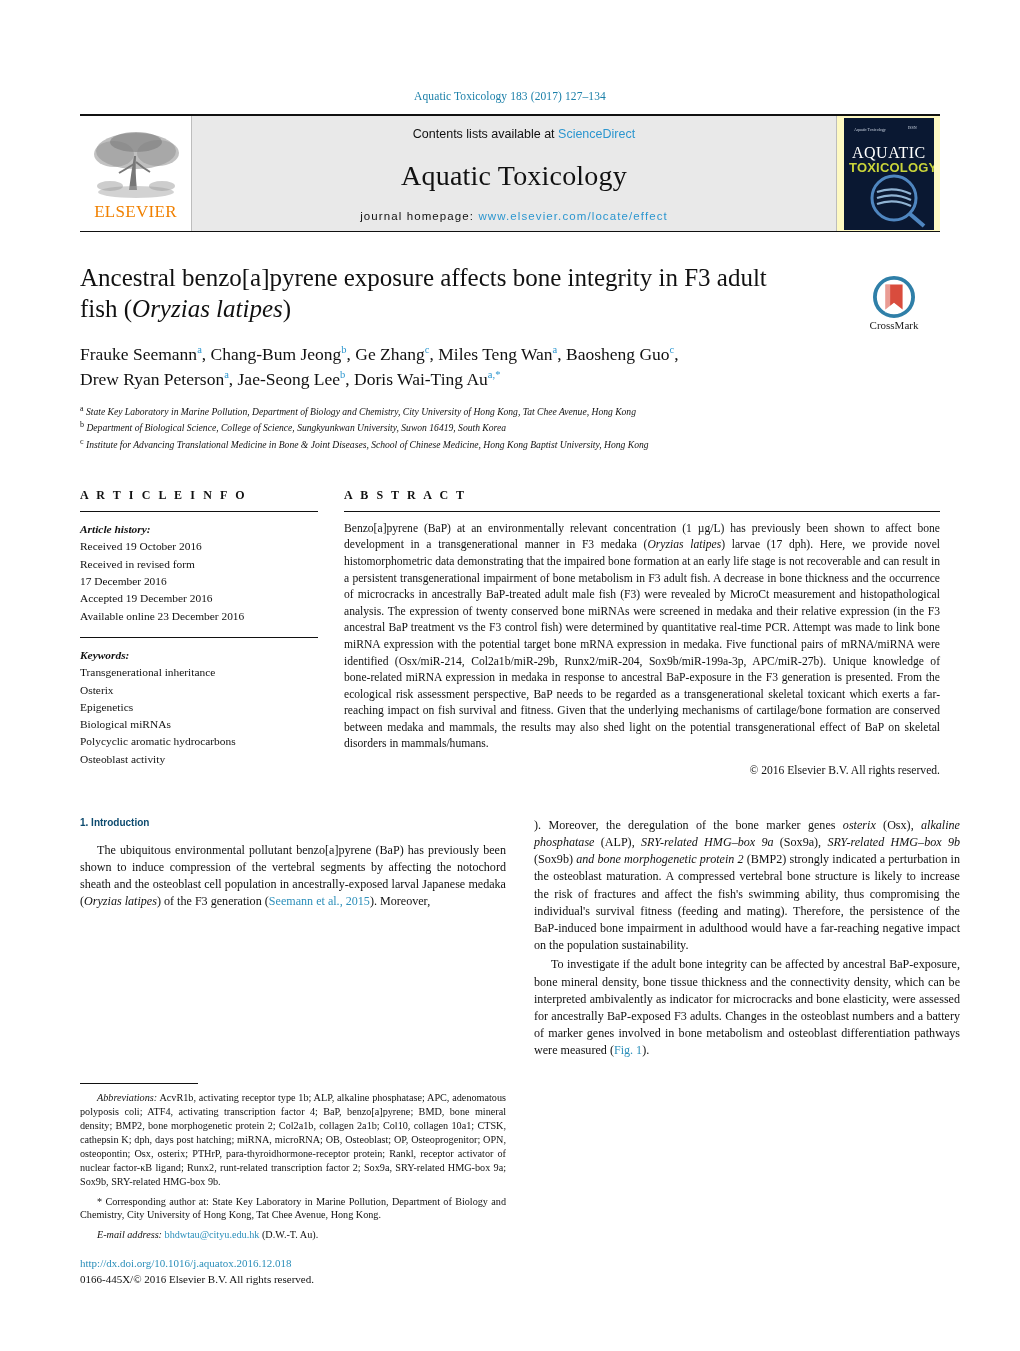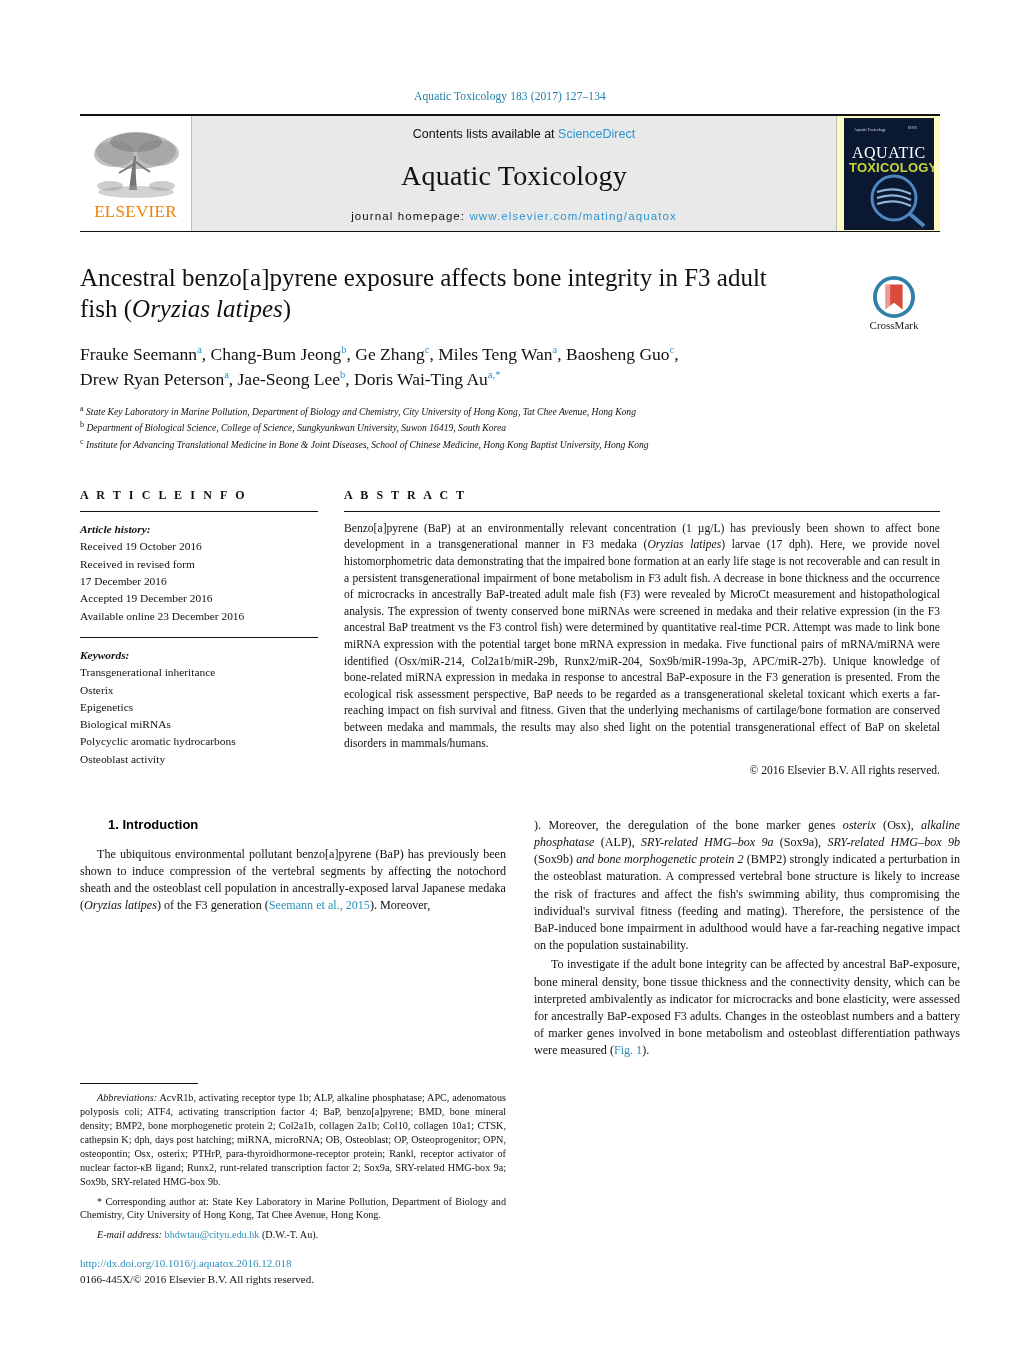--- a/index.html
+++ b/index.html
@@ -190,25 +190,24 @@
   
   .body-cols {
     margin: 40px 80px 0 80px;
     display: flex;
     gap: 28px;
   }
   .bcol { width: 426px; flex: 0 0 426px; position: relative; }
 
   .intro-head {
     font-family: "Liberation Sans", sans-serif;
-    font-size: 13px;
+    font-size: 10px;
     font-weight: bold;
     margin-bottom: 14px;
-    color: #000000;
-    margin-left: 28px;
+    color: #0c4a6e;
   }
   .para {
     font-size: 12.1px;
     line-height: 1.42;
     text-align: justify;
     text-indent: 17px;
     margin: 0 0 2px 0;
     color: #111;
   }
   .para .ital { font-style: italic; }
@@ -259,21 +258,21 @@
       </svg>
       <div class="elsevier-word">ELSEVIER</div>
     </div>
 
     <div class="center-box">
       <div class="contents-line">
         <span>Contents lists available at </span><span class="sd">ScienceDirect</span>
       </div>
       <div class="journal-name">Aquatic Toxicology</div>
       <div class="homepage-line">
-        <span>journal homepage: </span><span class="url">www.elsevier.com/mating/aquatox</span>
+        <span>journal homepage: </span><span class="url">www.elsevier.com/locate/effect</span>
       </div>
     </div>
 
     <div class="cover-box">
       <svg class="cover-img" viewBox="0 0 90 112">
         <rect x="0" y="0" width="90" height="112" fill="#0a1832"></rect>
         <rect x="6" y="4" width="78" height="14" fill="#0a1832"></rect>
         <text x="10" y="13" fill="#cfd8e6" font-family="Liberation Serif, serif" font-size="4">Aquatic Toxicology</text>
         <text x="64" y="11" fill="#cfd8e6" font-family="Liberation Serif, serif" font-size="4">ISSN</text>
         <text x="8" y="40" fill="#ffffff" font-family="Liberation Serif, serif" font-size="16" letter-spacing="0.5">AQUATIC</text>

